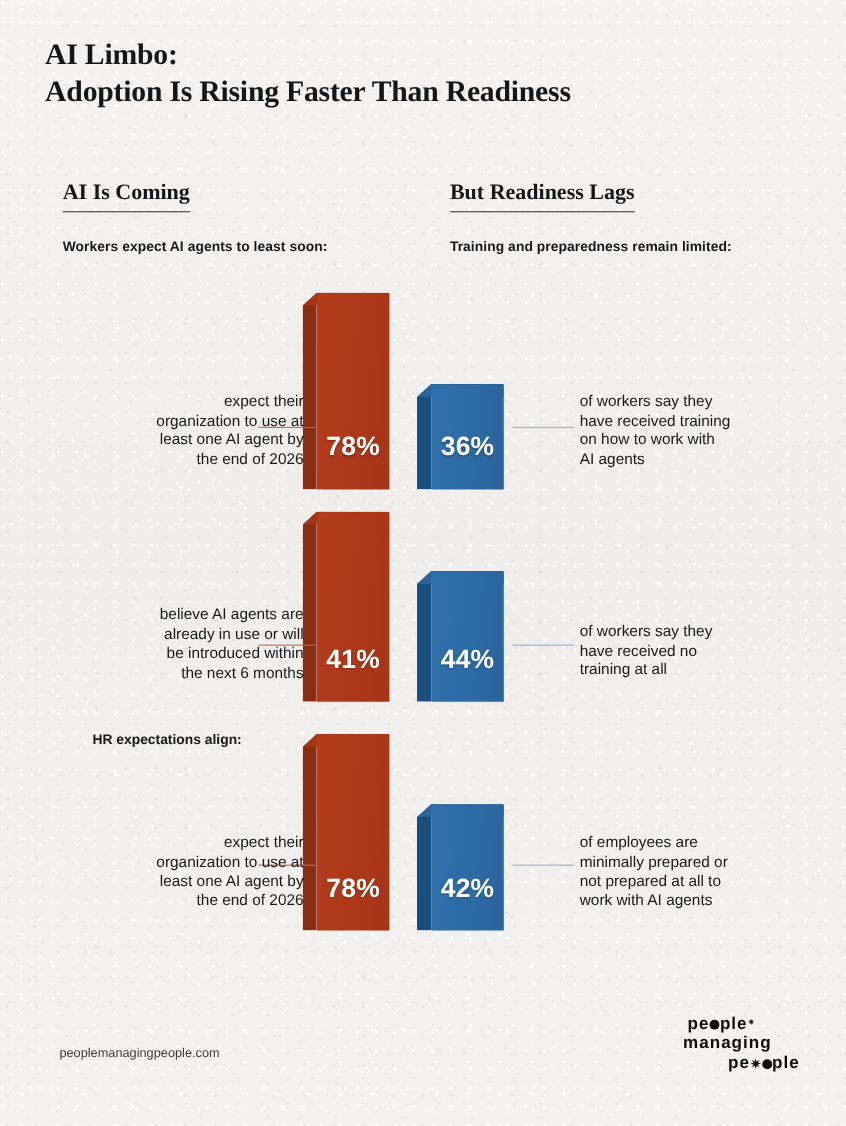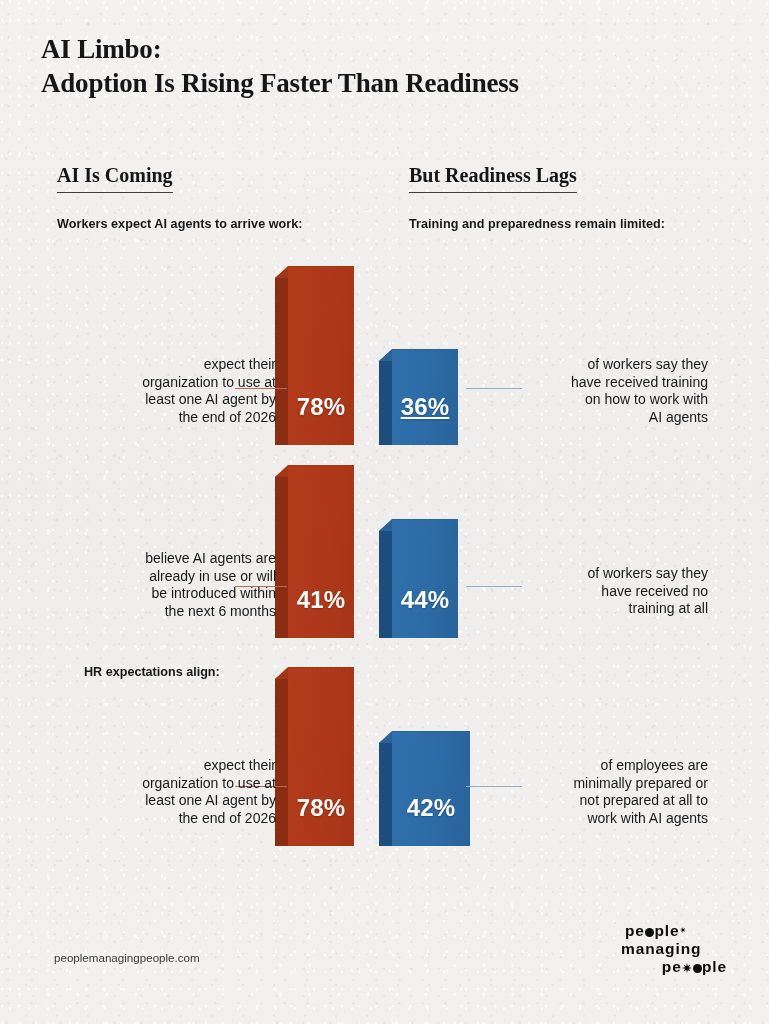--- a/index.html
+++ b/index.html
@@ -129,21 +129,21 @@
     height: 1.3px;
   }
   .caption {
     position: absolute;
     font-size: 14px;
     line-height: 17.6px;
     color: #17191b;
     white-space: pre-line;
   }
   .caption.left  { text-align: right; width: 200px; left: 76px; }
-  .caption.right { text-align: right;  width: 200px; left: 508px; }
+  .caption.right { text-align: left;  width: 200px; left: 527px; }
 
   
   .footer-url {
     position: absolute;
     left: 54px;
     top: 951px;
     font-size: 11.6px;
     color: #3a3c3e;
   }
   .logo {
@@ -192,41 +192,41 @@
 </head>
 <body>
 
 <div class="canvas">
 
   <div class="title">AI Limbo:
 Adoption Is Rising Faster Than Readiness</div>
 
   <div class="col-head left">AI Is Coming</div>
   <div class="col-head right">But Readiness Lags</div>
-  <div class="col-sub left">Workers expect AI agents to arrive work:</div>
+  <div class="col-sub left">Workers expect AI agents to least soon:</div>
   <div class="col-sub right">Training and preparedness remain limited:</div>
   <div class="mid-sub">HR expectations align:</div>
 
   <div class="row row-1">
 
     <div class="bar-wrap" style="left:288px;width:66px;height:190px;">
       <div class="bar3d" style="width:66px;height:178px;">
         <div class="face-side" style="height:178px;background:#8B2D12;"></div>
         <div class="face-top" style="top:-1px;background:#A43618;"></div>
         <div class="face-front" style="height:178px;background:linear-gradient(95deg,#B23C1C 0%,#AD3819 62%,#A73416 100%);"></div>
         <div class="pct" style="bottom:24px;">78%</div>
       </div>
     </div>
 
     <div class="bar-wrap" style="left:392px;width:66px;height:190px;">
       <div class="bar3d" style="width:66px;height:95px;">
         <div class="face-side" style="height:95px;background:#1C4E7D;"></div>
         <div class="face-top" style="top:-1px;background:#2A6398;"></div>
         <div class="face-front" style="height:95px;background:linear-gradient(95deg,#2F70AC 0%,#2C6AA4 62%,#29639A 100%);"></div>
-        <div class="pct" style="bottom:24px;text-decoration:underline;">36%</div>
+        <div class="pct" style="bottom:24px;">36%</div>
       </div>
     </div>
 
     <div class="connector" style="left:235px;width:52px;top:133px;background:#C1674A;"></div>
     <div class="connector" style="left:466px;width:56px;top:133px;background:#8FAFCE;"></div>
 
     <div class="caption left" style="top:101px;">expect their
 organization to use at
 least one AI agent by
 the end of 2026</div>
@@ -271,21 +271,21 @@
     <div class="bar-wrap" style="left:288px;width:66px;height:190px;">
       <div class="bar3d" style="width:66px;height:178px;">
         <div class="face-side" style="height:178px;background:#8B2D12;"></div>
         <div class="face-top" style="top:-1px;background:#A43618;"></div>
         <div class="face-front" style="height:178px;background:linear-gradient(95deg,#B23C1C 0%,#AD3819 62%,#A73416 100%);"></div>
         <div class="pct" style="bottom:24px;">78%</div>
       </div>
     </div>
 
     <div class="bar-wrap" style="left:392px;width:66px;height:190px;">
-      <div class="bar3d" style="width:78px;height:114px;">
+      <div class="bar3d" style="width:66px;height:114px;">
         <div class="face-side" style="height:114px;background:#1C4E7D;"></div>
         <div class="face-top" style="top:-1px;background:#2A6398;"></div>
         <div class="face-front" style="height:114px;background:linear-gradient(95deg,#2F70AC 0%,#2C6AA4 62%,#29639A 100%);"></div>
         <div class="pct" style="bottom:24px;">42%</div>
       </div>
     </div>
     <div class="connector" style="left:235px;width:52px;top:130px;background:#C1674A;"></div>
     <div class="connector" style="left:466px;width:56px;top:130px;background:#8FAFCE;"></div>
     <div class="caption left" style="top:101px;">expect their
 organization to use at

